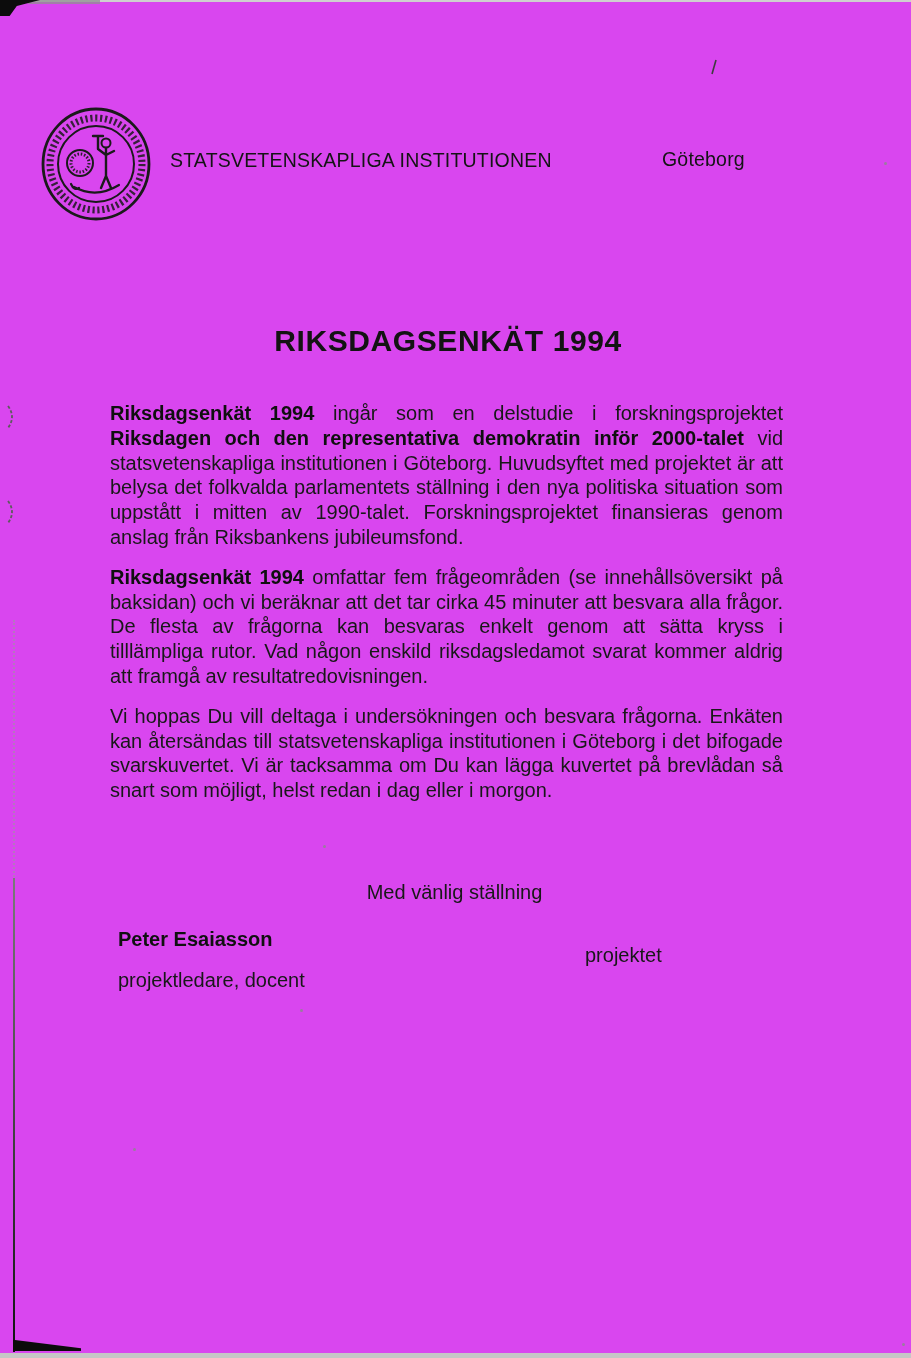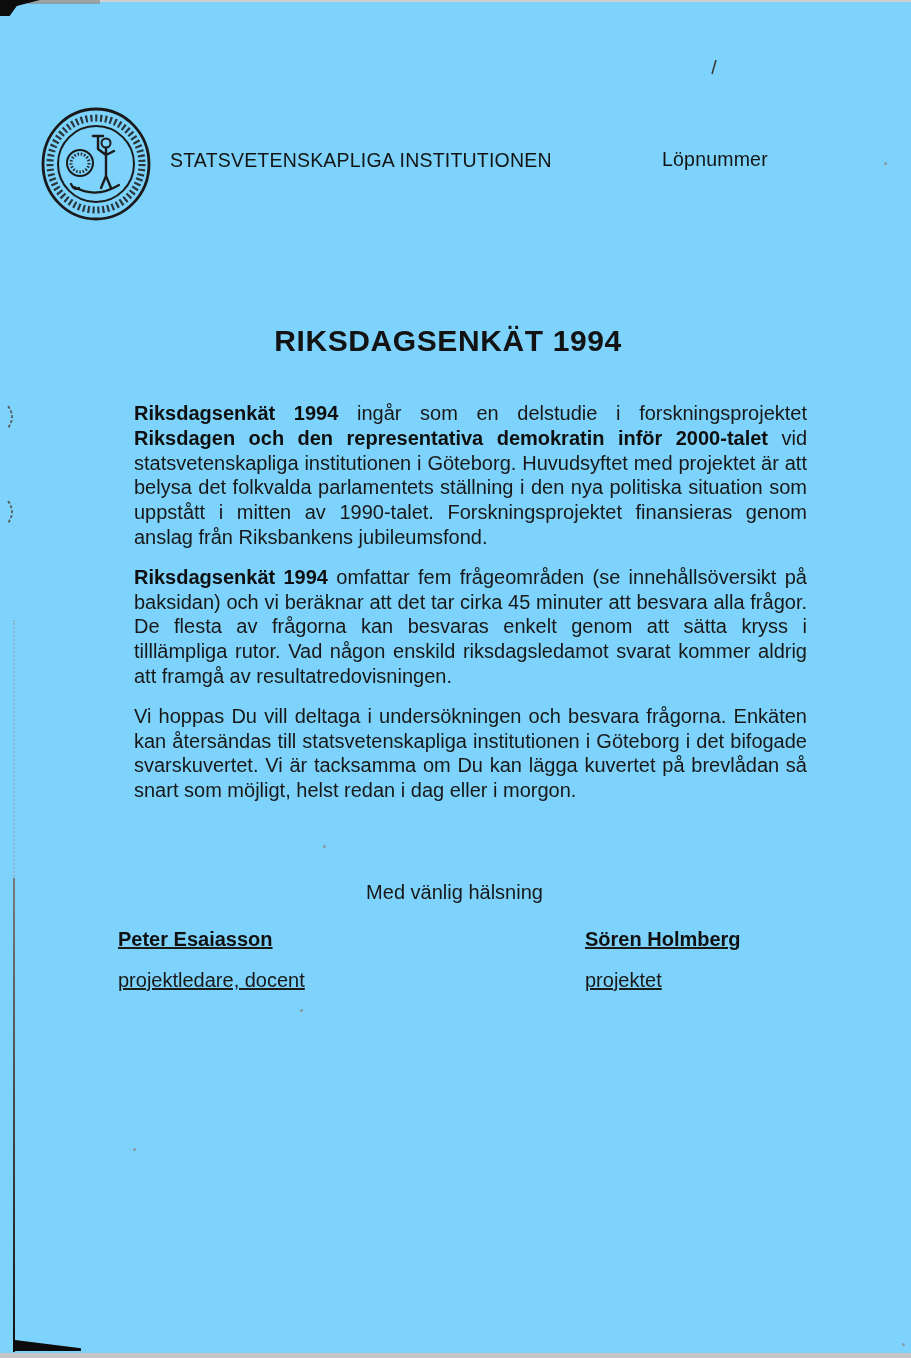--- a/index.html
+++ b/index.html
@@ -1,45 +1,45 @@
 <!DOCTYPE html>
 <html><head>
 <meta charset="utf-8">
 <style>
   html,body{margin:0;padding:0;background:#e8e8e8;}
   .page{
     position:relative;
     width:911px;height:1358px;
     margin:0 auto;
-    background:#7dd3fc;
+    background:#d946ef;
     font-family:"Liberation Sans", sans-serif;
     color:#1c1c1c;
     overflow:hidden;
   }
   
   .seal{position:absolute;left:40px;top:106px;width:113px;height:116px;}
   .inst{position:absolute;left:170px;top:146px;font-size:19.5px;line-height:28.5px;letter-spacing:.2px;color:#141414;}
   .lopnummer{position:absolute;left:662px;top:148px;font-size:19.5px;letter-spacing:.2px;color:#141414;}
   
   .title{
     position:absolute;left:118px;top:324px;width:660px;margin:0;
     text-align:center;font-size:30px;font-weight:bold;letter-spacing:.6px;color:#131313;
   }
   
-  .body-text{position:absolute;left:134px;top:401px;width:673px;}
+  .body-text{position:absolute;left:110px;top:401px;width:673px;}
   .body-text p{
     margin:0 0 15px 0;
     font-size:20px;line-height:24.8px;
     text-align:justify;
     color:#181818;
   }
   .body-text b{font-weight:bold;color:#0f0f0f;}
   .closing{position:absolute;left:118px;top:881px;width:673px;text-align:center;font-size:20px;color:#181818;}
   
-  .signatures{position:absolute;left:118px;top:927px;width:673px;display:flex;text-decoration:underline;}
+  .signatures{position:absolute;left:118px;top:927px;width:673px;display:flex;}
   .sig-left{width:467px;}
   .sig-right{flex:1;}
   .sig-name{font-size:20px;line-height:25px;font-weight:bold;color:#101010;}
   .sig-title{font-size:20px;line-height:25px;margin-top:16px;color:#181818;}
   
   .edge-top{position:absolute;top:0;left:0;right:0;height:2px;background:#cfcfcf;}
   .edge-top-dark{position:absolute;top:0;left:28px;width:72px;height:4px;background:#909090;opacity:.75;}
   .corner-tl{
     position:absolute;top:0;left:0;width:40px;height:16px;background:#0c0c0c;
     clip-path:polygon(0 0,100% 0,42% 38%,24% 100%,0 100%);
@@ -90,36 +90,35 @@
       <circle cx="40" cy="57" r="13" fill="none" stroke="#1a1a1a" stroke-width="2"></circle>
       <circle cx="40" cy="57" r="9" fill="none" stroke="#1a1a1a" stroke-width="3" stroke-dasharray="1.5 1.8" opacity="0.9"></circle>
       <circle cx="66" cy="37" r="4.5" fill="none" stroke="#1a1a1a" stroke-width="2"></circle>
       <path d="M66 42 L66 70 M66 49 L58 43 M58 43 L58 30 M53 30 L63 30 M66 49 L74 45 M66 70 L61 82 M66 70 L71 82" fill="none" stroke="#1a1a1a" stroke-width="2.4" stroke-linecap="round"></path>
       <path d="M34 81 Q56 93 79 79 M31 78 q3 7 8 4" fill="none" stroke="#1a1a1a" stroke-width="2.2" stroke-linecap="round"></path>
     </svg>
   </div>
   <div class="inst">
     <div>STATSVETENSKAPLIGA INSTITUTIONEN</div>
   </div>
-  <div class="lopnummer">Löpnummer</div>
+  <div class="lopnummer">Göteborg</div>
 
   <h1 class="title">RIKSDAGSENKÄT 1994</h1>
 
   <main class="body-text">
     <p><b>Riksdagsenkät 1994</b><span> ingår som en delstudie i forskningsprojektet </span><b>Riksdagen och den representativa demokratin inför 2000-talet</b><span> vid statsvetenskapliga institutionen i Göteborg. Huvudsyftet med projektet är att belysa det folkvalda parlamentets ställning i den nya politiska situation som uppstått i mitten av 1990-talet. Forskningsprojektet finansieras genom anslag från Riksbankens jubileumsfond.</span></p>
     <p><b>Riksdagsenkät 1994</b><span> omfattar fem frågeområden (se innehållsöversikt på baksidan) och vi beräknar att det tar cirka 45 minuter att besvara alla frågor. De flesta av frågorna kan besvaras enkelt genom att sätta kryss i tilllämpliga rutor. Vad någon enskild riksdagsledamot svarat kommer aldrig att framgå av resultatredovisningen.</span></p>
     <p><span>Vi hoppas Du vill deltaga i undersökningen och besvara frågorna. Enkäten kan återsändas till statsvetenskapliga institutionen i Göteborg i det bifogade svarskuvertet. Vi är tacksamma om Du kan lägga kuvertet på brevlådan så snart som möjligt, helst redan i dag eller i morgon.</span></p>
   </main>
 
-  <div class="closing">Med vänlig hälsning</div>
+  <div class="closing">Med vänlig ställning</div>
 
   <div class="signatures">
     <div class="sig-left">
       <div class="sig-name">Peter Esaiasson</div>
       <div class="sig-title">projektledare, docent</div>
     </div>
     <div class="sig-right">
-      <div class="sig-name">Sören Holmberg</div>
       <div class="sig-title">projektet</div>
     </div>
   </div>
 
 </div>
 
 </body></html>

